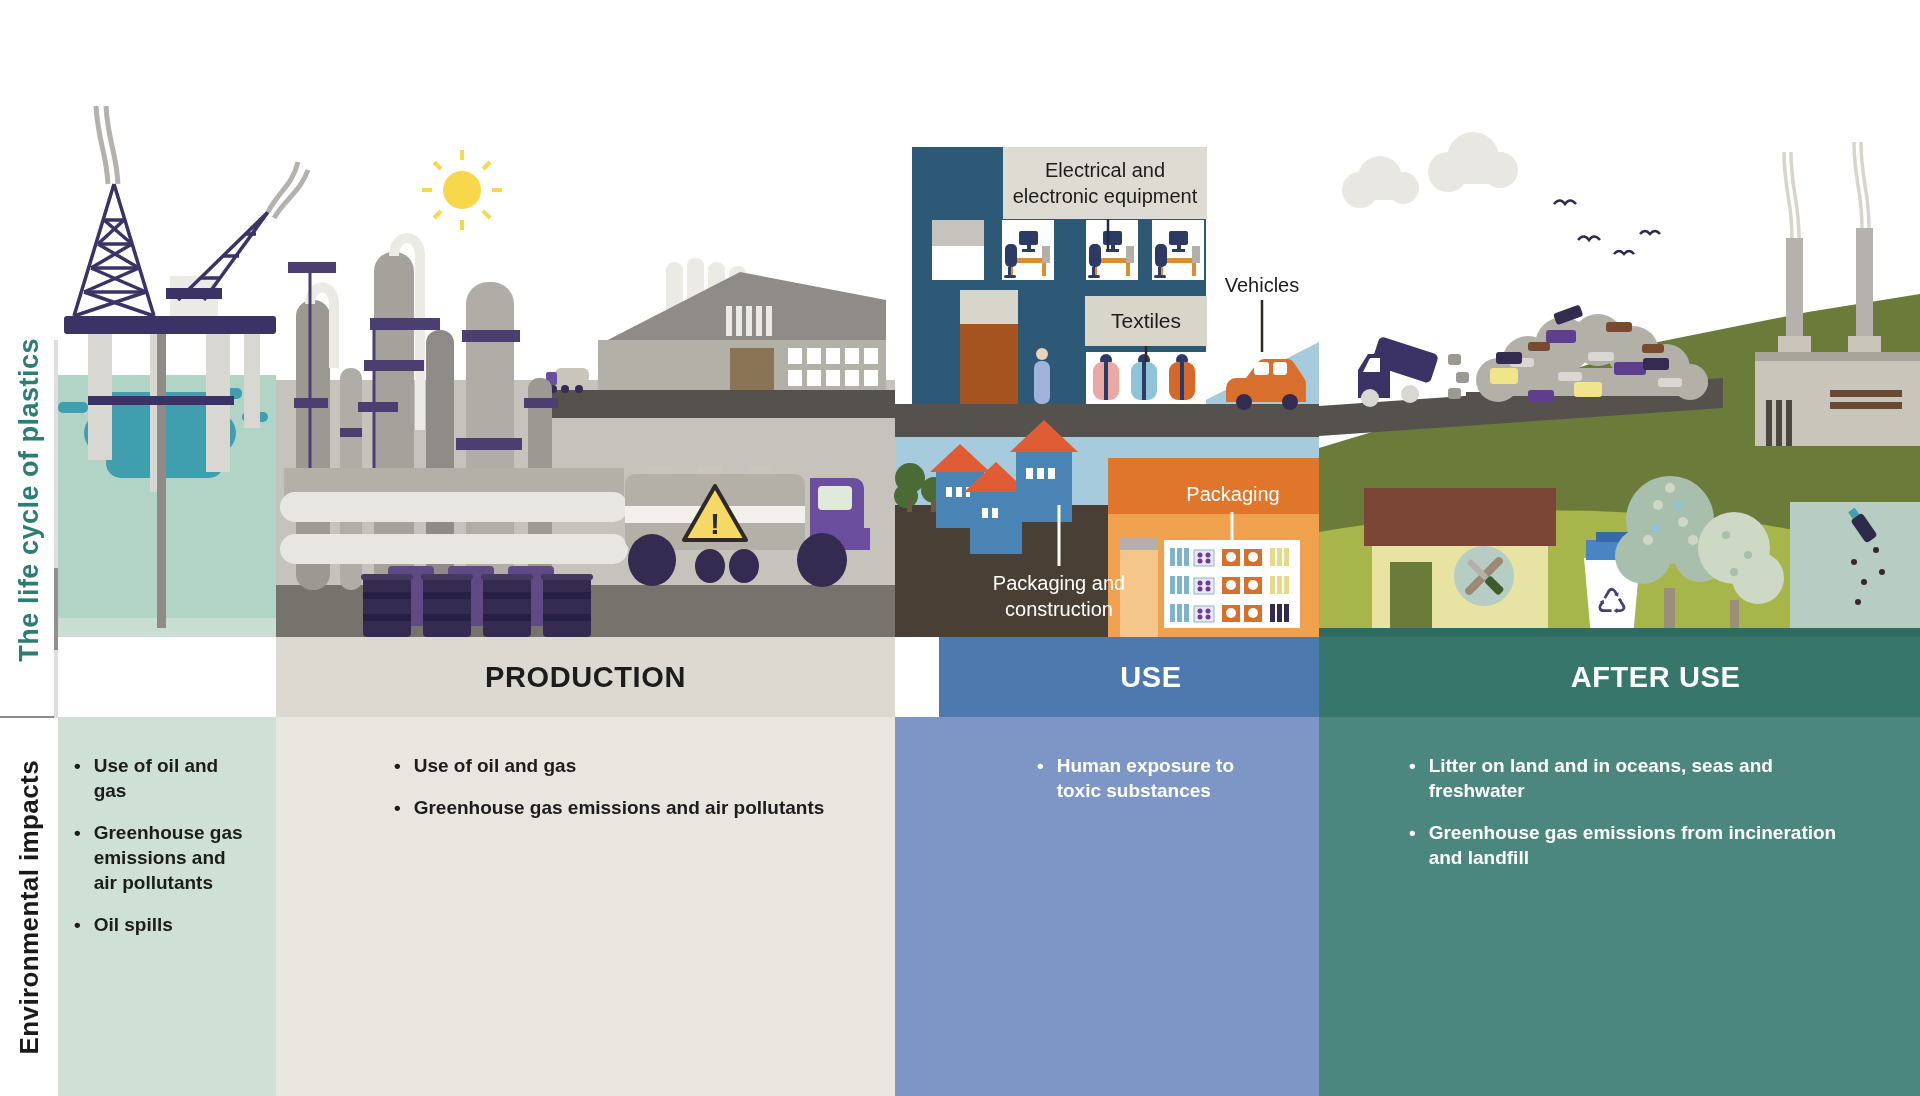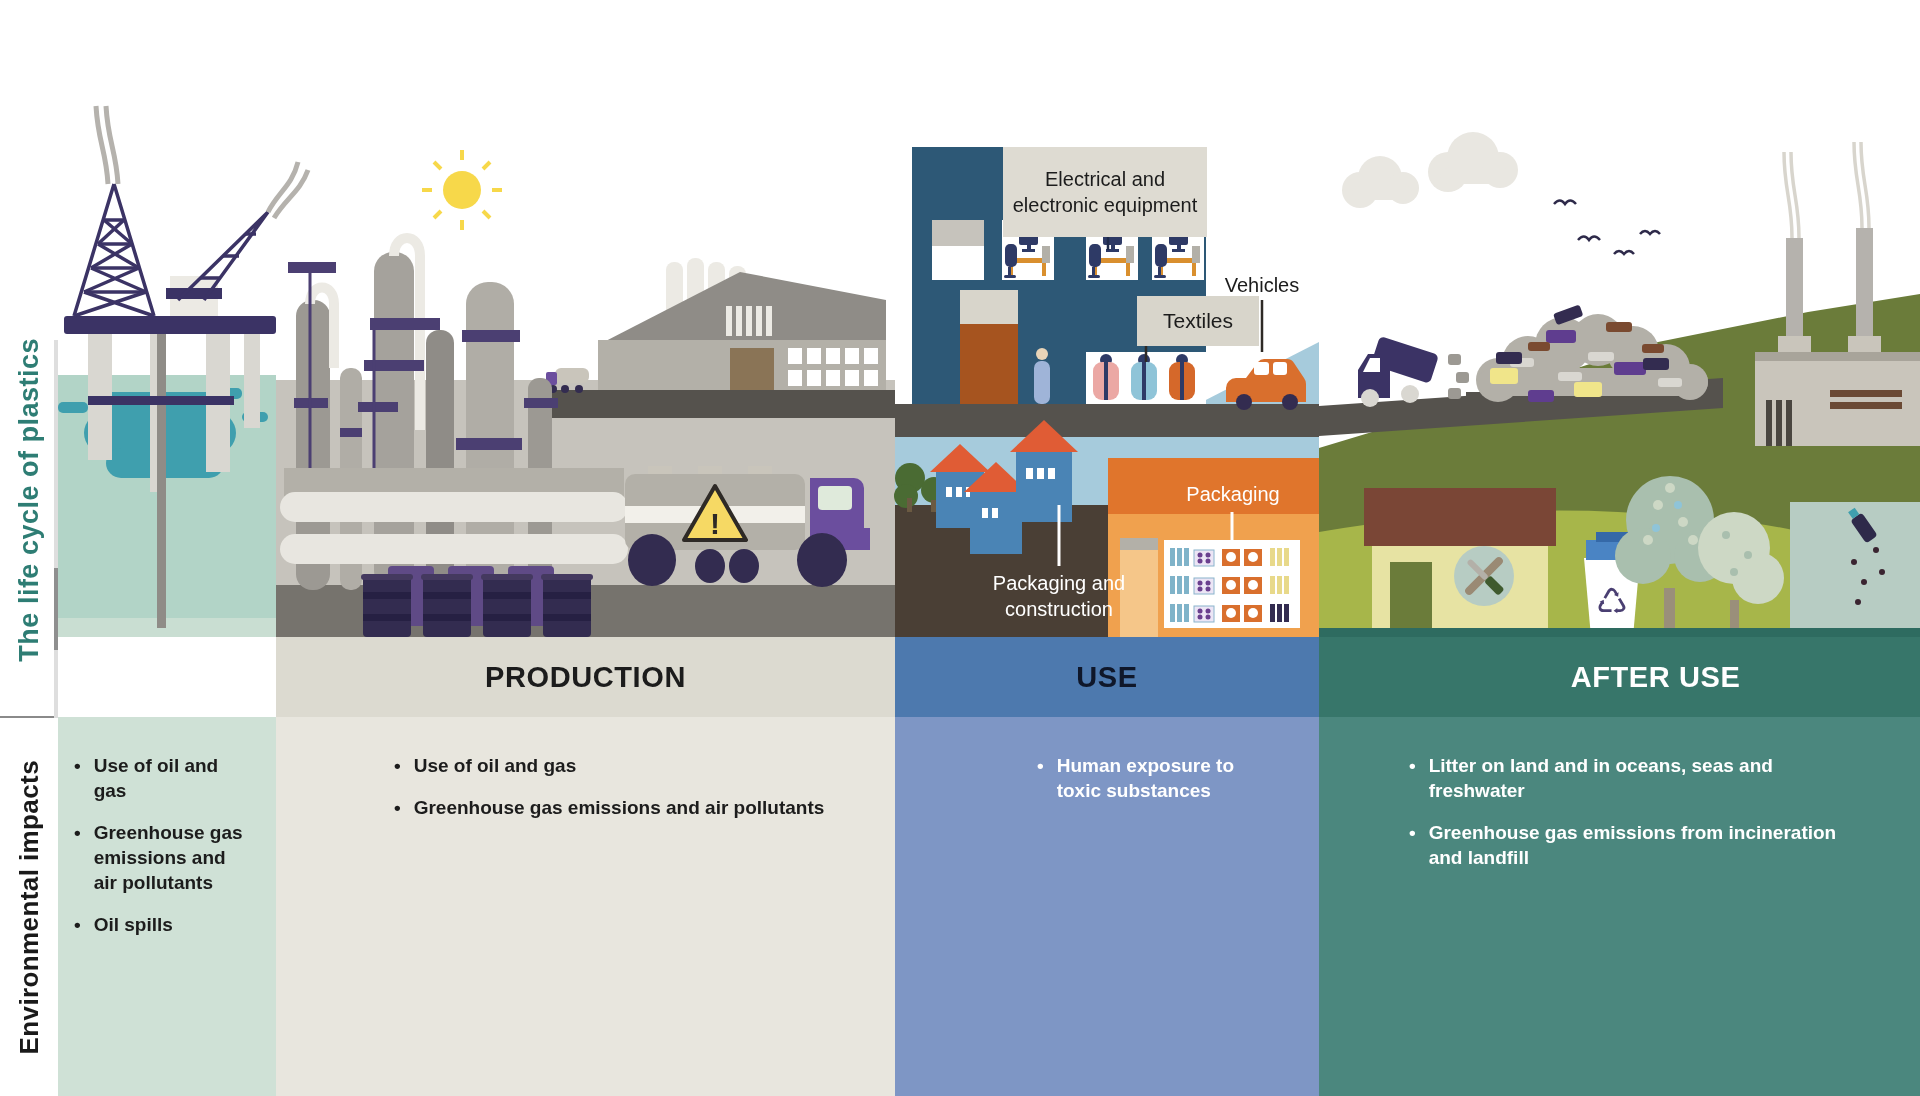--- a/index.html
+++ b/index.html
@@ -15,33 +15,33 @@
   .vl-imp span{font-size:26px;color:#1a1a1a;letter-spacing:.4px;}
   .gutter-divider{position:absolute;left:0;top:716px;width:58px;height:2px;background:#8a8a8a;}
   .scroll-track{position:absolute;left:54px;top:340px;width:4px;height:378px;background:#dedede;}
   .scroll-thumb{position:absolute;left:54px;top:568px;width:4px;height:82px;background:#8f8f8f;}
 
   
   .scene{position:absolute;left:58px;top:0;width:1862px;height:637px;display:block;}
 
   
   .lbl{position:absolute;font-size:20px;line-height:1.3;text-align:center;color:#1c1c1c;}
-  .lbl-elec{left:1003px;top:147px;width:204px;background:#dedbd2;padding:19px 4px;box-sizing:border-box;}
-  .lbl-tex{left:1137px;top:296px;width:122px;height:50px;background:#d8d5cb;
+  .lbl-elec{left:1003px;top:147px;width:204px;background:#dedbd2;padding:10px 4px;box-sizing:border-box;}
+  .lbl-tex{left:1085px;top:296px;width:122px;height:50px;background:#d8d5cb;
            display:flex;align-items:center;justify-content:center;font-size:21px;}
   .lbl-veh{left:1212px;top:272px;width:100px;}
   .lbl-pack{left:1148px;top:481px;width:170px;color:#ffffff;}
   .lbl-build{left:973px;top:570px;width:172px;color:#ffffff;}
 
   
   .col-header{position:absolute;top:637px;height:80px;display:flex;align-items:center;
               justify-content:center;font-weight:bold;font-size:29px;letter-spacing:.6px;}
   .h-ext{left:58px;width:218px;background:#b7d2c4;color:#1c1c1c;}
   .h-prod{left:276px;width:619px;background:#dcdad0;color:#1c1c1c;}
-  .h-use{left:895px;width:424px;background:#4d79ae;color:#0f172a;}
+  .h-use{left:939px;width:424px;background:#4d79ae;color:#ffffff;}
   .h-after{left:1319px;width:601px;background:#37766a;color:#ffffff;padding-left:36px;}
 
   
   .panel{position:absolute;top:717px;height:379px;box-sizing:border-box;}
   .p-ext{left:58px;width:218px;background:#cfe1d6;color:#1c1c1c;padding:36px 8px 0 16px;}
   .p-prod{left:276px;width:619px;background:#e8e6de;color:#1c1c1c;padding:36px 0 0 118px;}
   .p-use{left:895px;width:424px;background:#7e96c5;color:#ffffff;padding:36px 0 0 142px;}
   .p-after{left:1319px;width:601px;background:#4b877e;color:#ffffff;padding:36px 0 0 90px;}
   .panel ul{list-style:none;margin:0;padding:0;}
   .panel li{display:flex;font-weight:bold;font-size:19px;line-height:1.32;margin-bottom:17px;}

